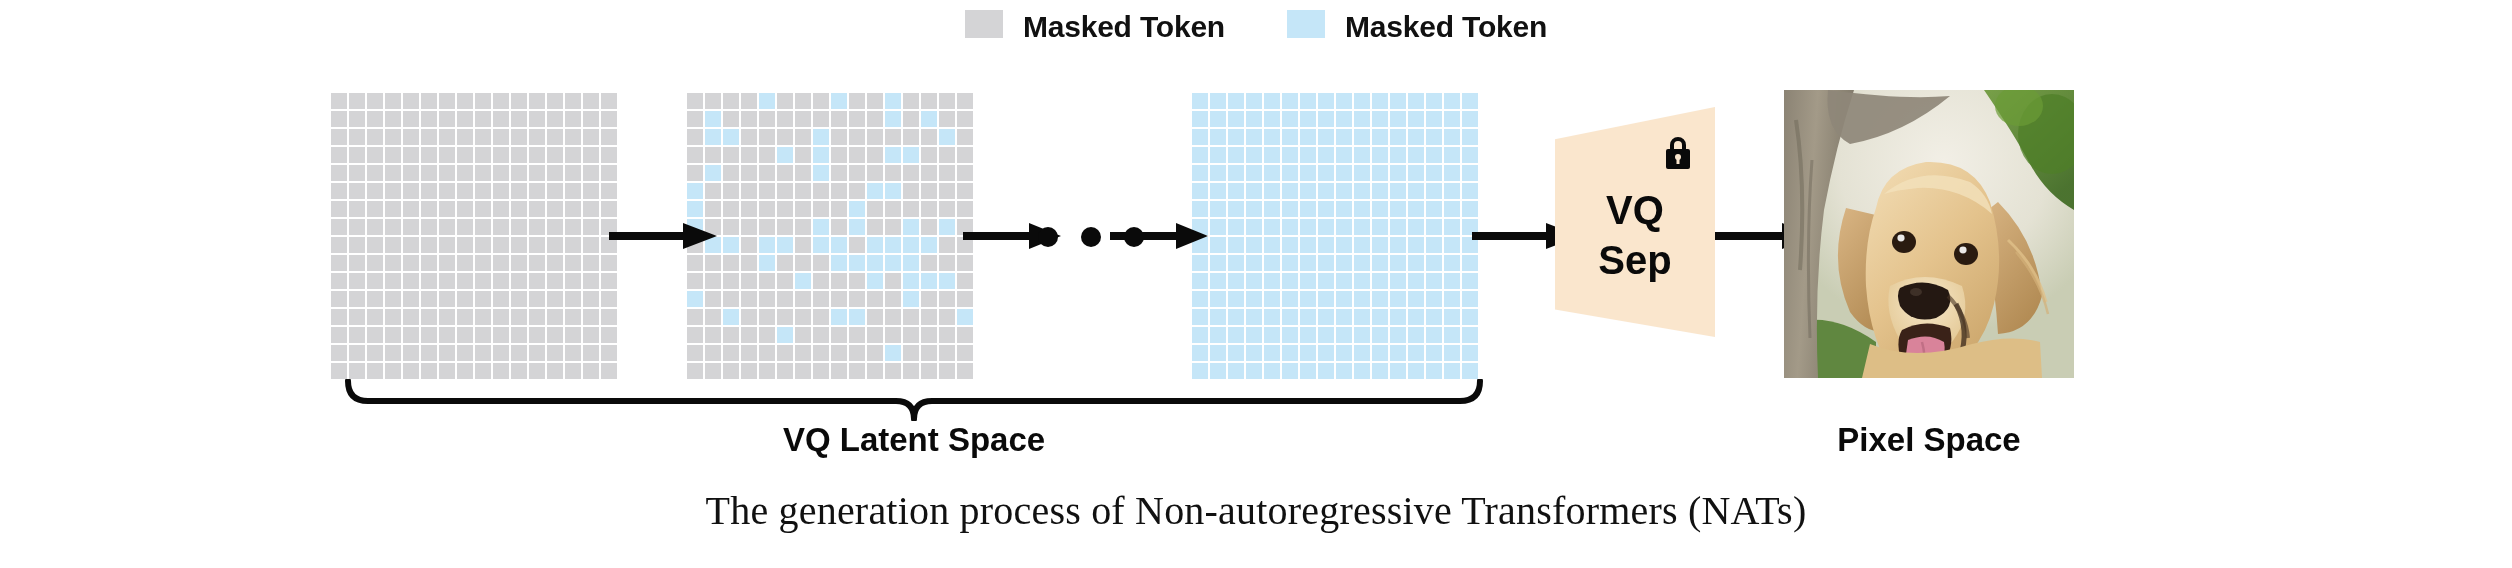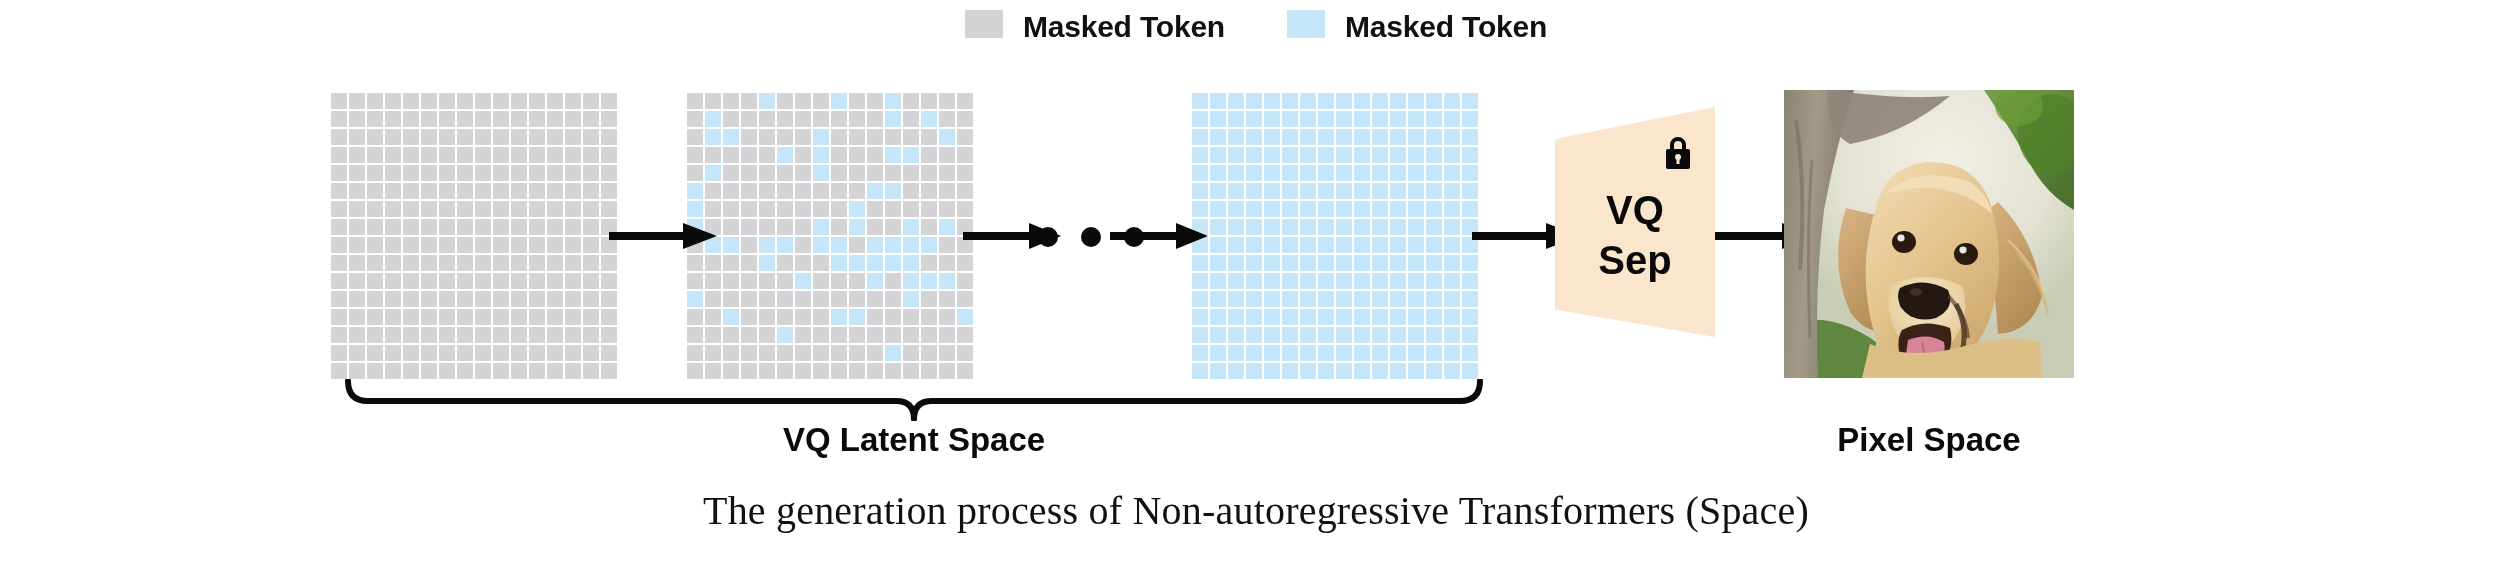--- a/index.html
+++ b/index.html
@@ -1092,15 +1092,15 @@
     </svg>
   </div>
 
   <svg id="brace" viewBox="0 0 1140 42">
     <path d="M4 2 Q4 22 24 22 L552 22 Q570 22 570 40 Q570 22 588 22 L1116 22 Q1136 22 1136 2" stroke="#0a0a0a" stroke-width="6" fill="none" stroke-linecap="round" stroke-linejoin="round"></path>
   </svg>
 
   <div class="space-label" id="vq-latent-space-label">VQ Latent Space</div>
   <div class="space-label" id="pixel-space-label">Pixel Space</div>
 
-  <div id="caption">The generation process of Non-autoregressive Transformers (Space)</div>
+  <div id="caption">The generation process of Non-autoregressive Transformers (NATs)</div>
 
 </div>
 
 </body></html>

